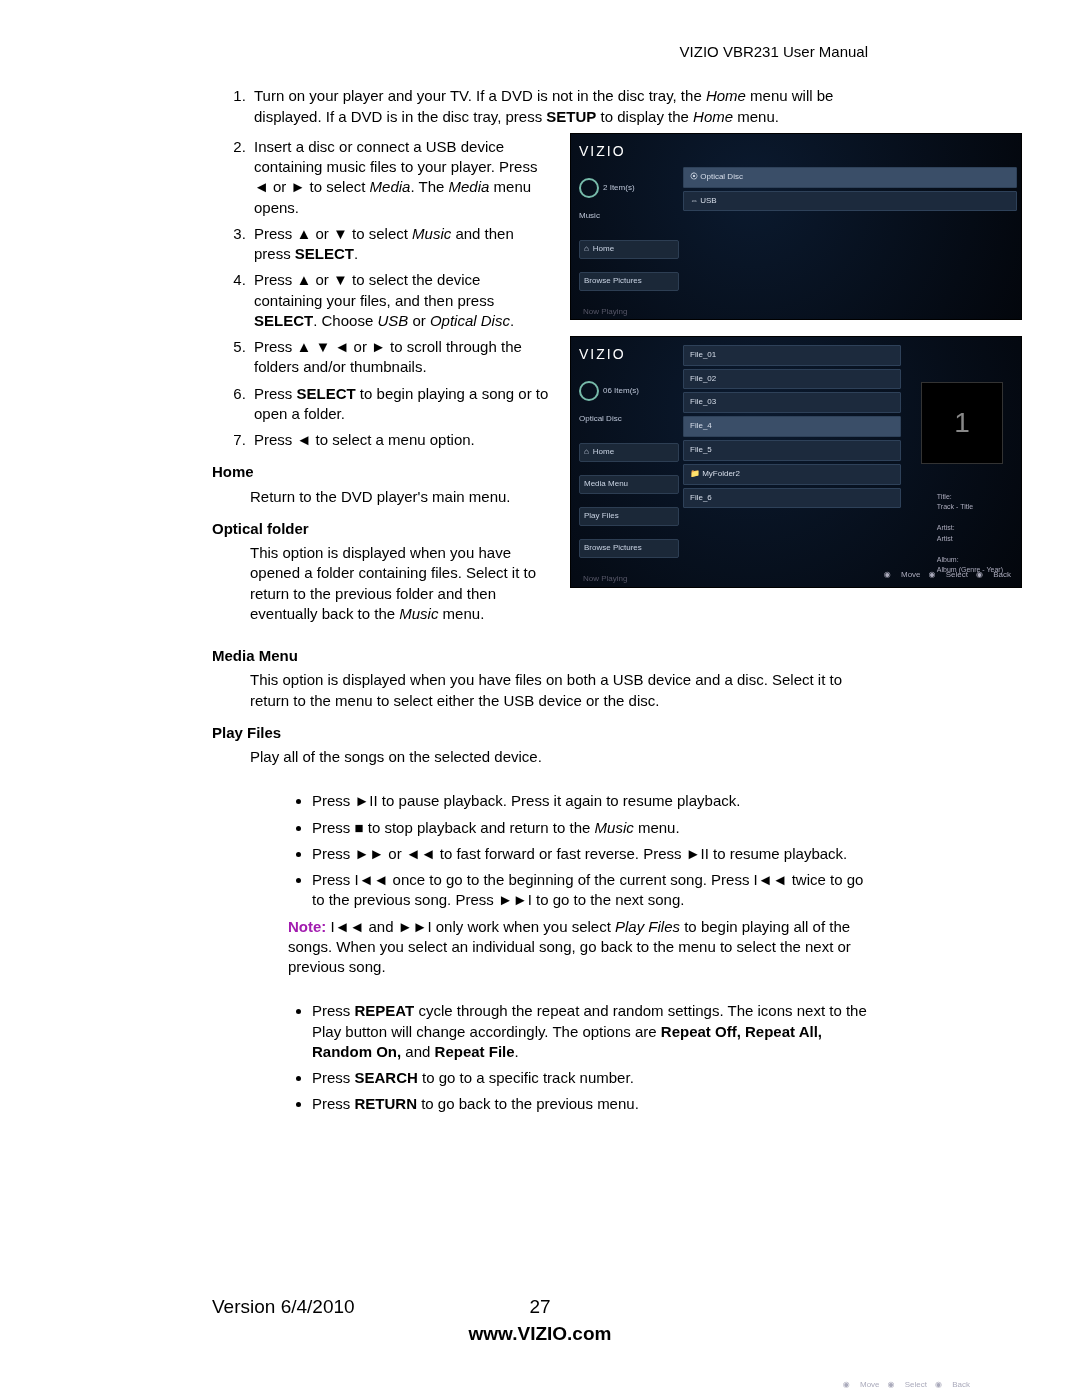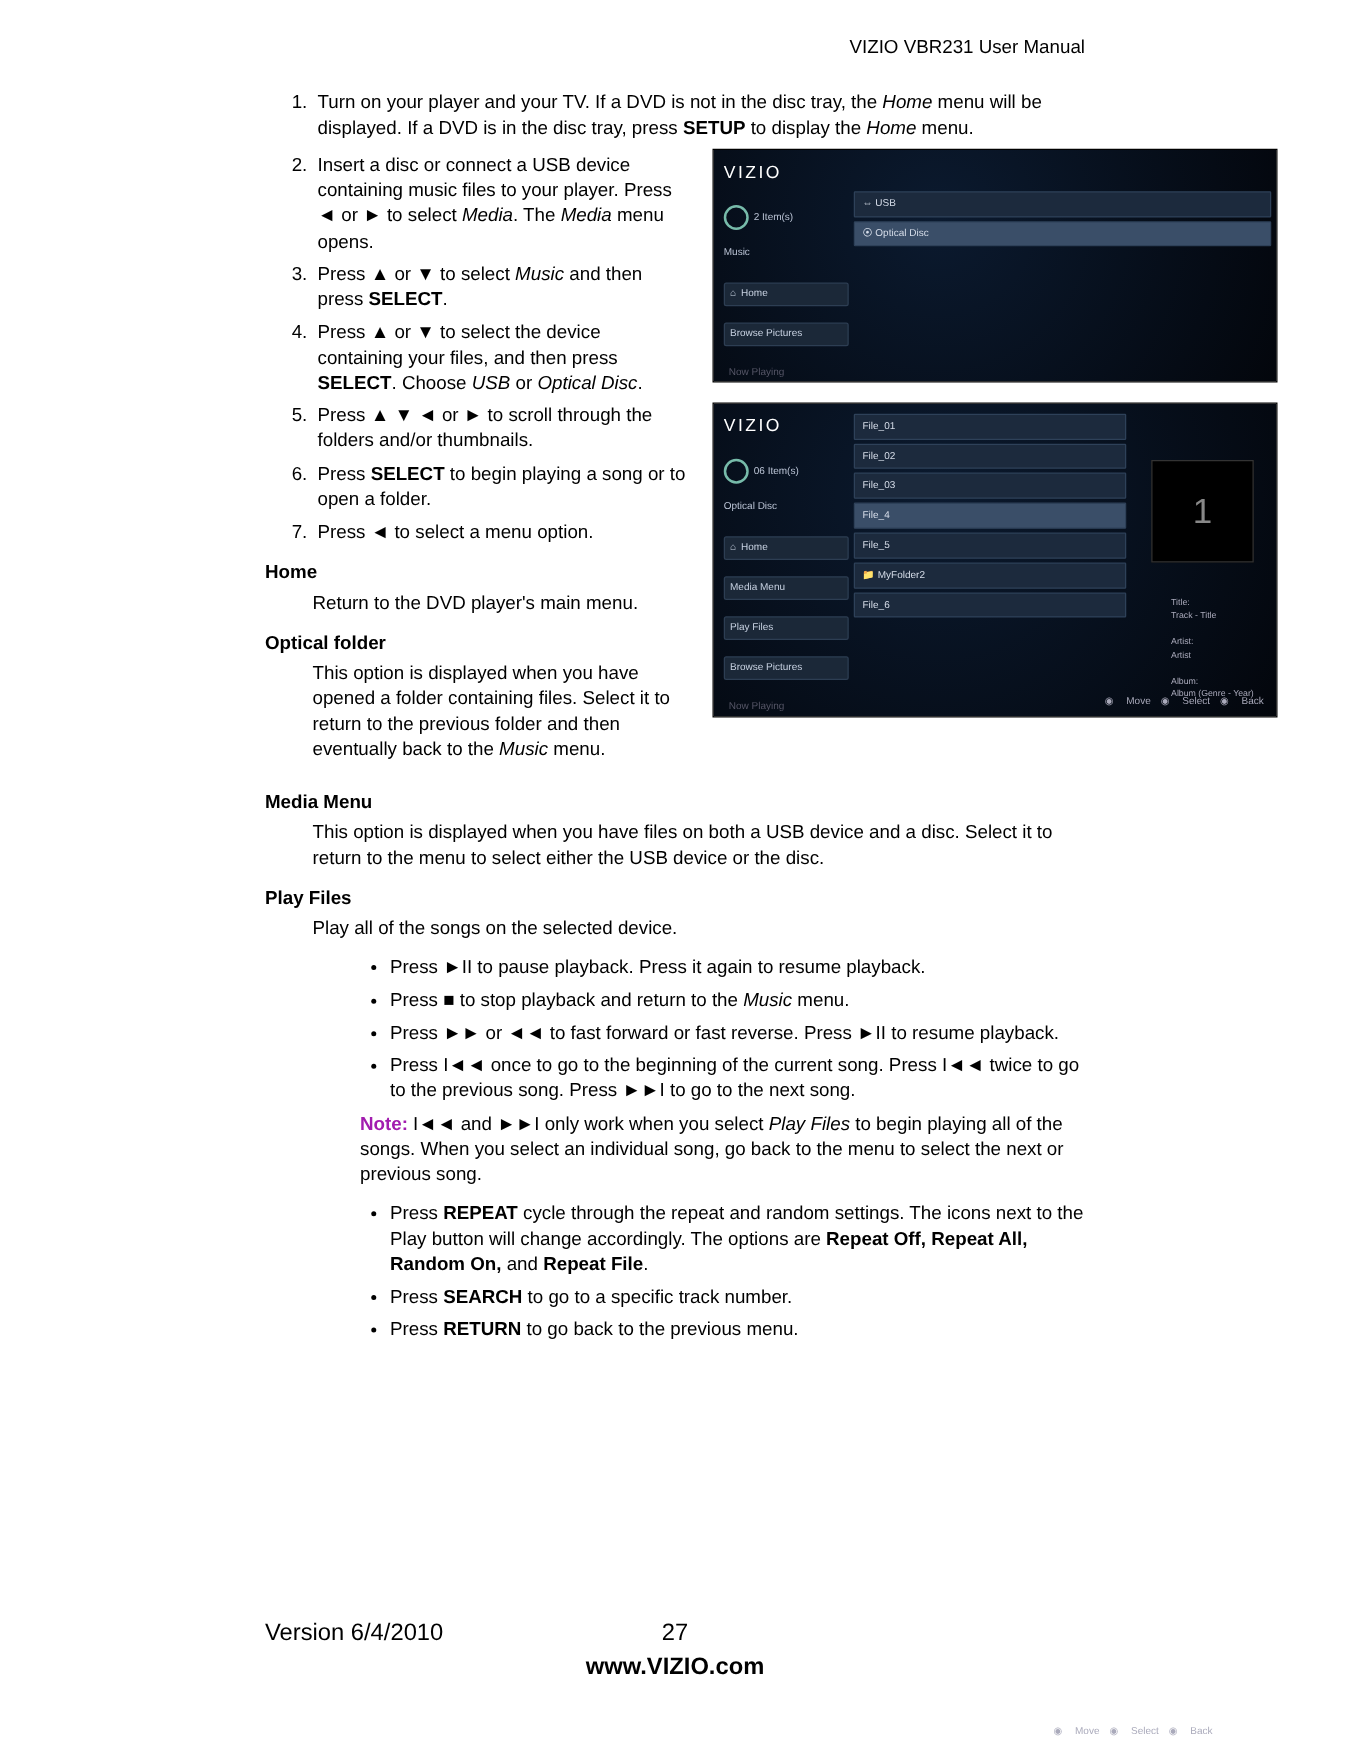--- a/index.html
+++ b/index.html
@@ -1,27 +1,27 @@
 <!DOCTYPE html>
 <html><head>
 <meta charset="utf-8">
 <style>
 body{margin:0;background:#fff;font-family:Arial,Helvetica,sans-serif;color:#000;font-size:15px;line-height:1.35}
-.page{width:880px;height:1397px;margin:0 auto;position:relative;box-sizing:border-box;padding:28px 112px 40px 112px}
+.page{width:880px;height:1397px;margin:0 auto;position:relative;box-sizing:border-box;padding:42px 112px 40px 112px}
 .hdr{text-align:right;font-size:15px;margin-bottom:24px}
 h1{font-size:26px;font-weight:bold;margin:8px 0 8px 0}
 ol.steps{margin:4px 0 0 38px;padding:0}
 ol.steps>li{margin-bottom:6px;padding-left:4px}
 .two-col{display:flex;gap:18px;align-items:flex-start}
 .left-col{flex:0 0 340px}
 .right-col{flex:0 0 450px}
 h3{font-size:15px;font-weight:bold;margin:12px 0 4px 0}
 .sub{margin:0 0 0 38px}
 .sub p{margin:2px 0 10px 0}
-ul.bul{list-style:disc;margin:11px 0 6px 100px;padding:0}
+ul.bul{list-style:disc;margin:24px 0 6px 100px;padding:0}
 ul.bul li{margin-bottom:6px}
 .note-lbl{color:#a21caf;font-weight:bold}
 .ital{font-style:italic}
 .bold{font-weight:bold}
 .footer{position:absolute;bottom:50px;left:112px;right:112px;text-align:center;font-size:19px}
 .footer .ver{position:absolute;left:0}
 .footer .pg{display:inline-block}
 .footer .url{display:block;font-weight:bold;margin-top:2px}
 .shot{background:radial-gradient(circle at 40% 30%,#0b1a2f,#03060c);width:100%;color:#bcc5d6;font-size:9px;border:1px solid #000}
 .shot1{height:185px;margin-bottom:16px}
@@ -78,22 +78,22 @@
      <div class="side">
       <div class="logo">VIZIO</div>
       <div style="font-size:8px"><span class="icon-disc"></span><span>2 Item(s)</span></div>
       <div style="font-size:8px;margin-bottom:6px">Music</div>
       <div class="sbtn"><span class="icon-home">⌂</span><span>Home</span></div>
       <div class="sbtn">Browse Pictures</div>
       <div style="font-size:8px;color:#556;padding:3px 4px">Now Playing</div>
      </div>
      <div class="mid">
       <div style="height:22px"></div>
+      <div class="row sel">⦿ <span>Optical Disc</span></div>
       <div class="row">⇔ <span>USB</span></div>
-      <div class="row sel">⦿ <span>Optical Disc</span></div>
      </div>
     </div>
     <div class="prompts"><span>◉ <span>Move</span></span><span>◉ <span>Select</span></span><span>◉ <span>Back</span></span></div>
    </div>
 
    <div class="shot shot2" style="position:relative">
     <div class="shot-inner">
      <div class="side">
       <div class="logo">VIZIO</div>
       <div style="font-size:8px"><span class="icon-disc"></span><span>06 Item(s)</span></div>

